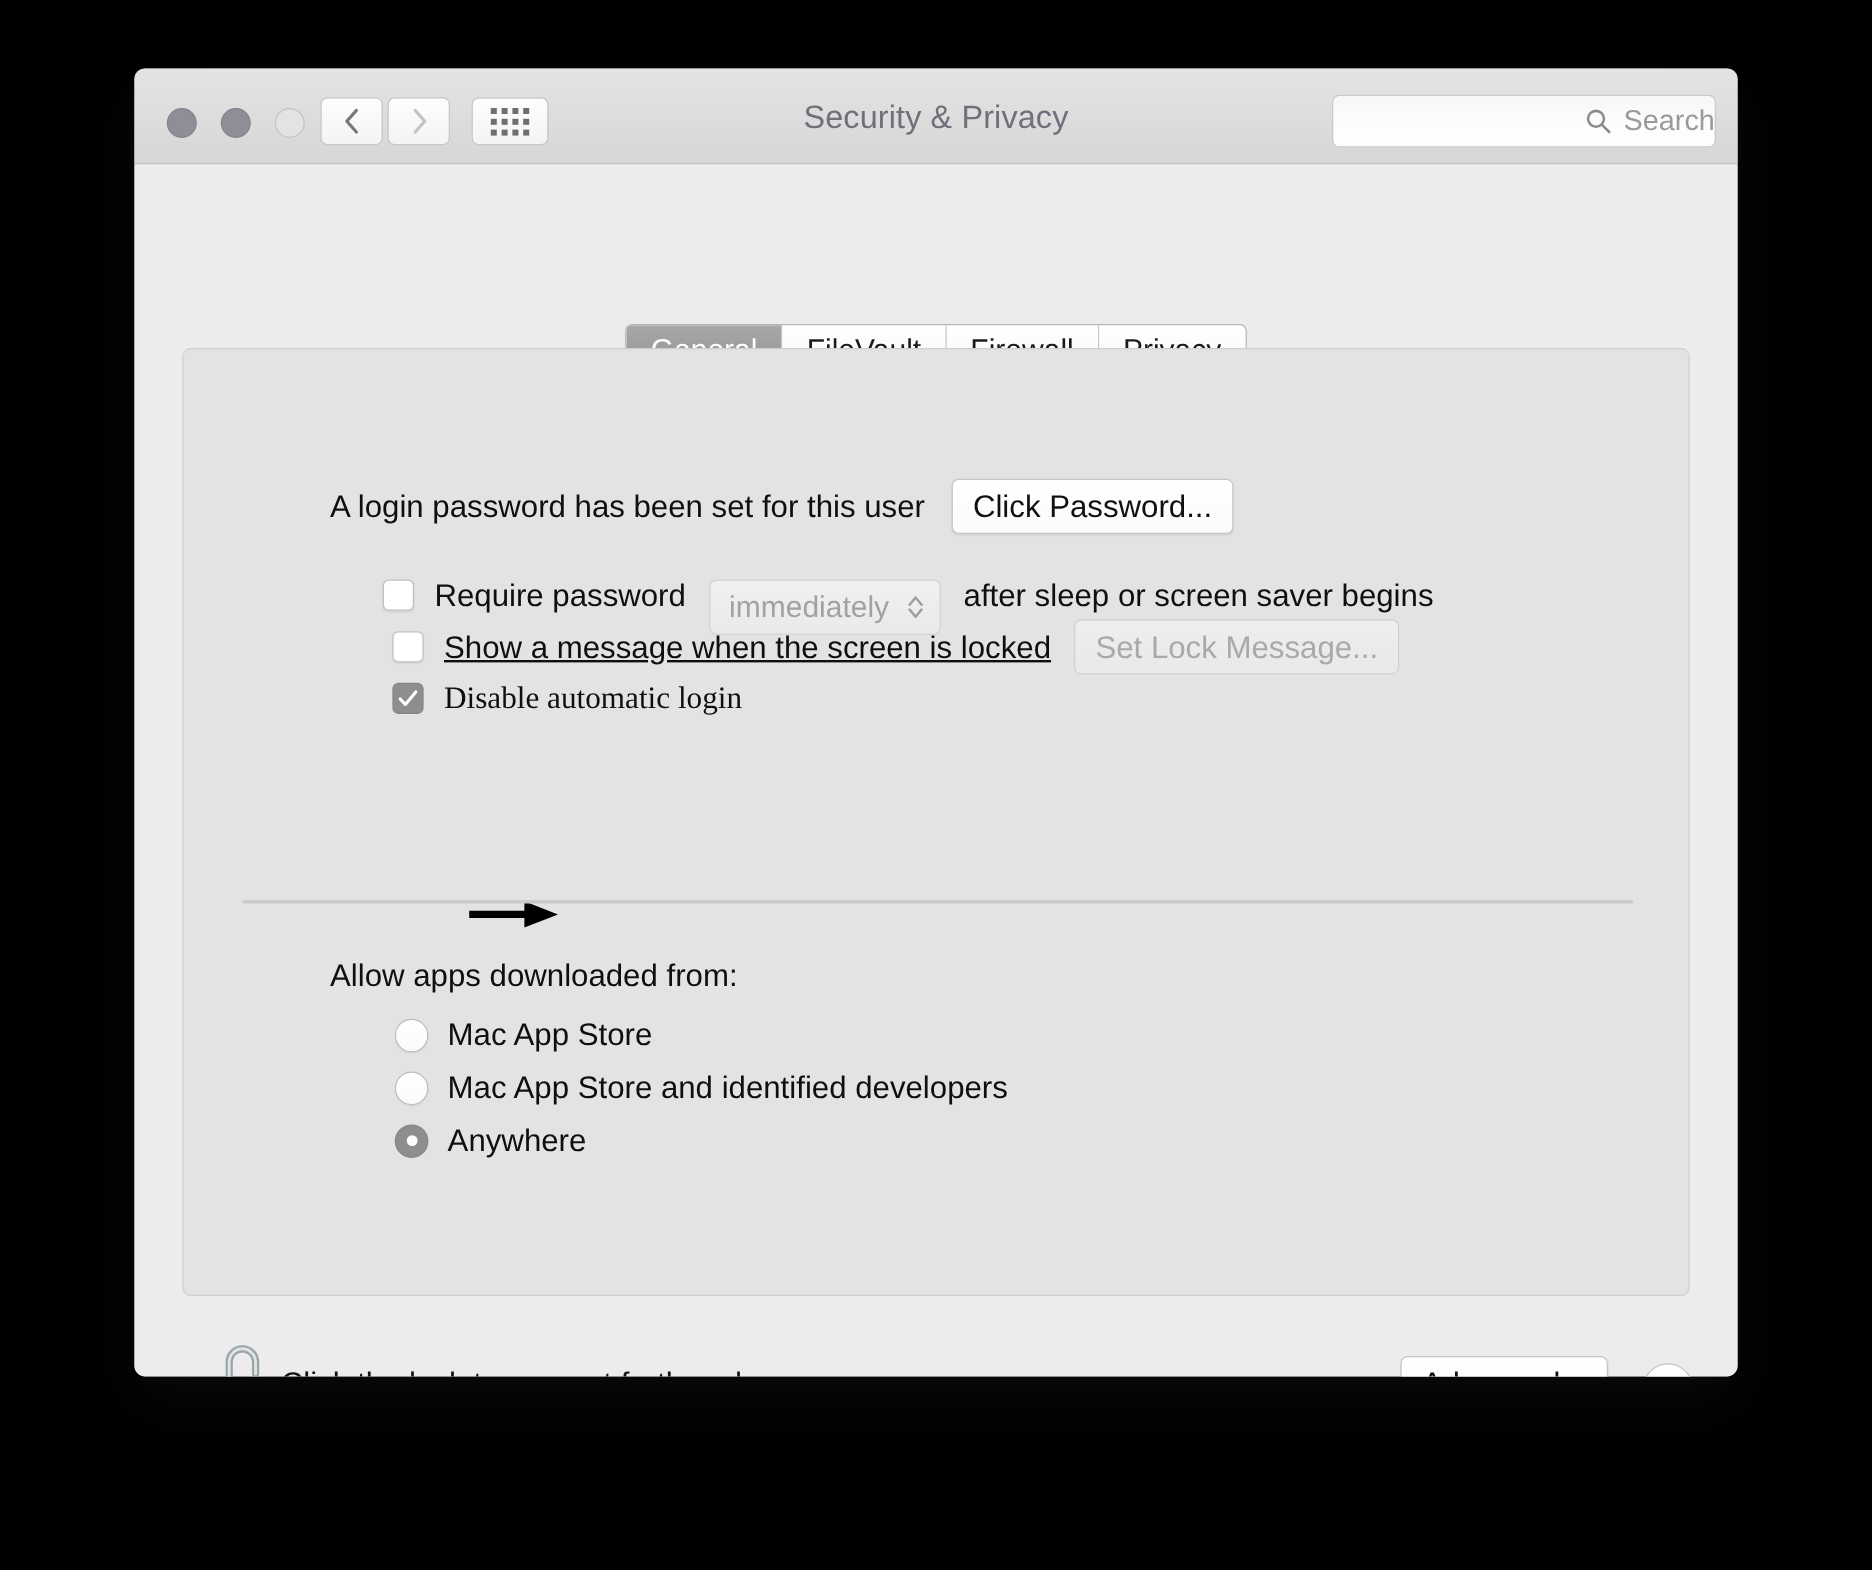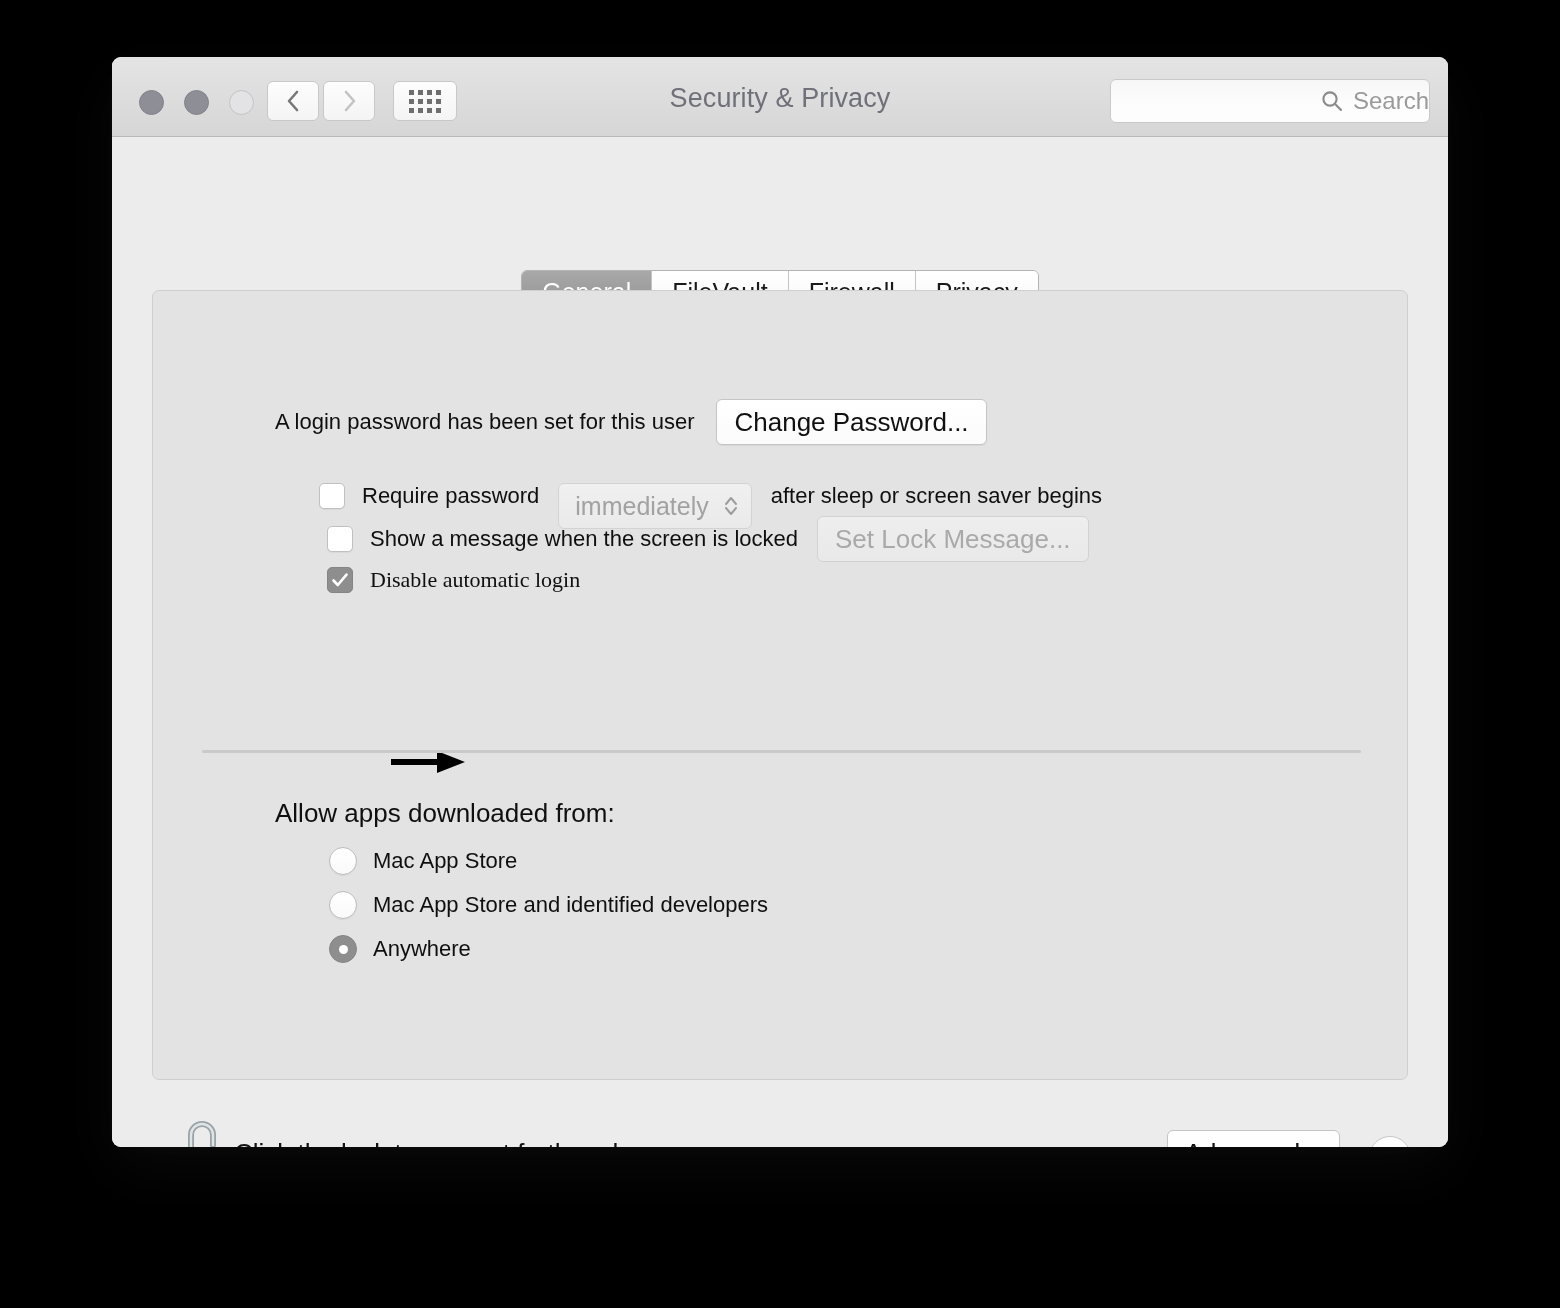--- a/index.html
+++ b/index.html
@@ -198,21 +198,21 @@
     box-sizing: border-box;
   }
 
   .row {
     position: absolute;
     display: flex;
     align-items: center;
   }
 
   .lbl {
-    font-size: 22px;
+    font-size: 26px;
     color: #0f0f0f;
     white-space: nowrap;
   }
   .lbl.hdr { font-size: 26px; }
 
   
   .pushbtn {
     height: 46px;
     padding: 0 17px;
     border-radius: 6px;
@@ -430,41 +430,41 @@
         <div class="tab">FileVault</div>
         <div class="tab">Firewall</div>
         <div class="tab">Privacy</div>
       </div>
     </div>
 
     <div class="panel">
 
       <div class="row" style="left:122px; top:108px;">
         <span class="lbl">A login password has been set for this user</span>
-        <span class="pushbtn" style="margin-left:22px;">Change Password...</span>
+        <span class="pushbtn" style="margin-left:22px;">Click Password...</span>
       </div>
 
       <div class="row" style="left:166px; top:172px;">
         <span class="cbox off"></span>
         <span class="lbl" style="margin-left:17px;">Require password</span>
         <span class="popupbtn" style="margin-left:19px;margin-top:20px;">
           <span>immediately</span>
           <span class="stepper">
             <svg width="16" height="26" viewBox="0 0 16 26">
               <polyline points="3,11 8,5 13,11" fill="none" stroke="#9d9d9d" stroke-width="2" stroke-linecap="round" stroke-linejoin="round"></polyline>
               <polyline points="3,15 8,21 13,15" fill="none" stroke="#9d9d9d" stroke-width="2" stroke-linecap="round" stroke-linejoin="round"></polyline>
             </svg>
           </span>
         </span>
         <span class="lbl" style="margin-left:19px;">after sleep or screen saver begins</span>
       </div>
 
       <div class="row" style="left:174px; top:225px;">
         <span class="cbox off"></span>
-        <span class="lbl" style="margin-left:17px;">Show a message when the screen is locked</span>
+        <span class="lbl" style="margin-left:17px;text-decoration:underline;">Show a message when the screen is locked</span>
         <span class="pushbtn disabled" style="margin-left:19px;">Set Lock Message...</span>
       </div>
 
       <div class="row" style="left:174px; top:276px;font-family:Liberation Serif, serif;">
         <span class="cbox on">
           <svg width="20" height="20" viewBox="0 0 20 20">
             <polyline points="3.5,10.5 7.8,15 16.5,4.6" fill="none" stroke="#ffffff" stroke-width="2.6" stroke-linecap="round" stroke-linejoin="round"></polyline>
           </svg>
         </span>
         <span class="lbl" style="margin-left:17px;">Disable automatic login</span>

